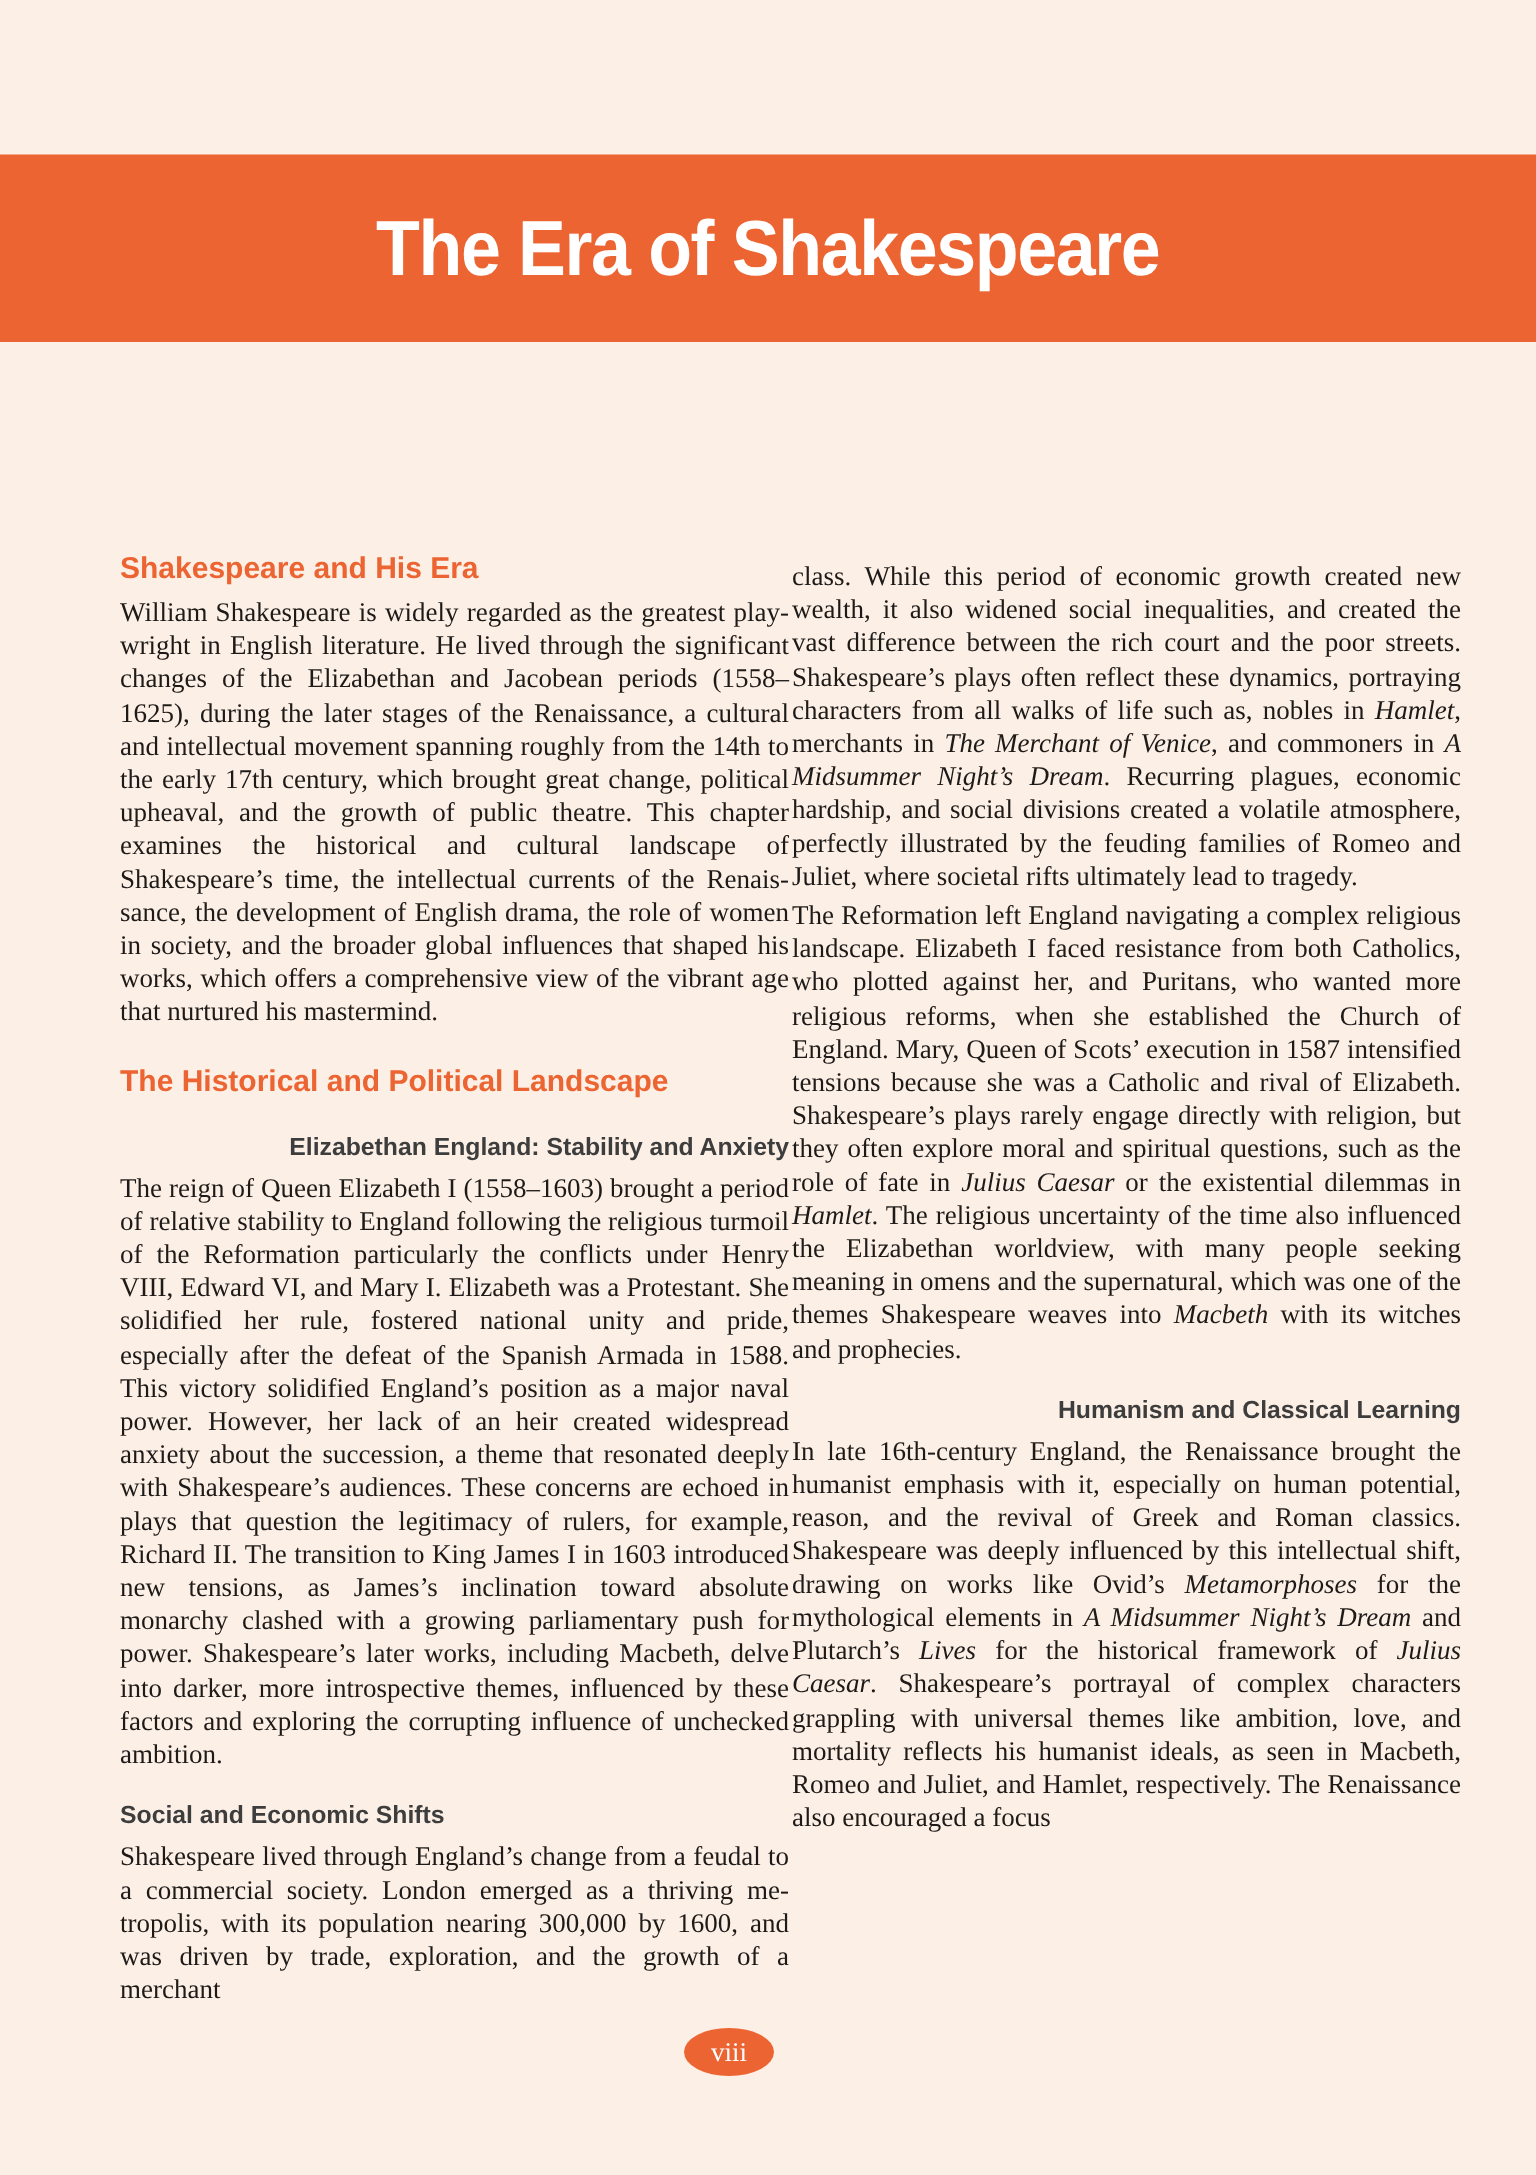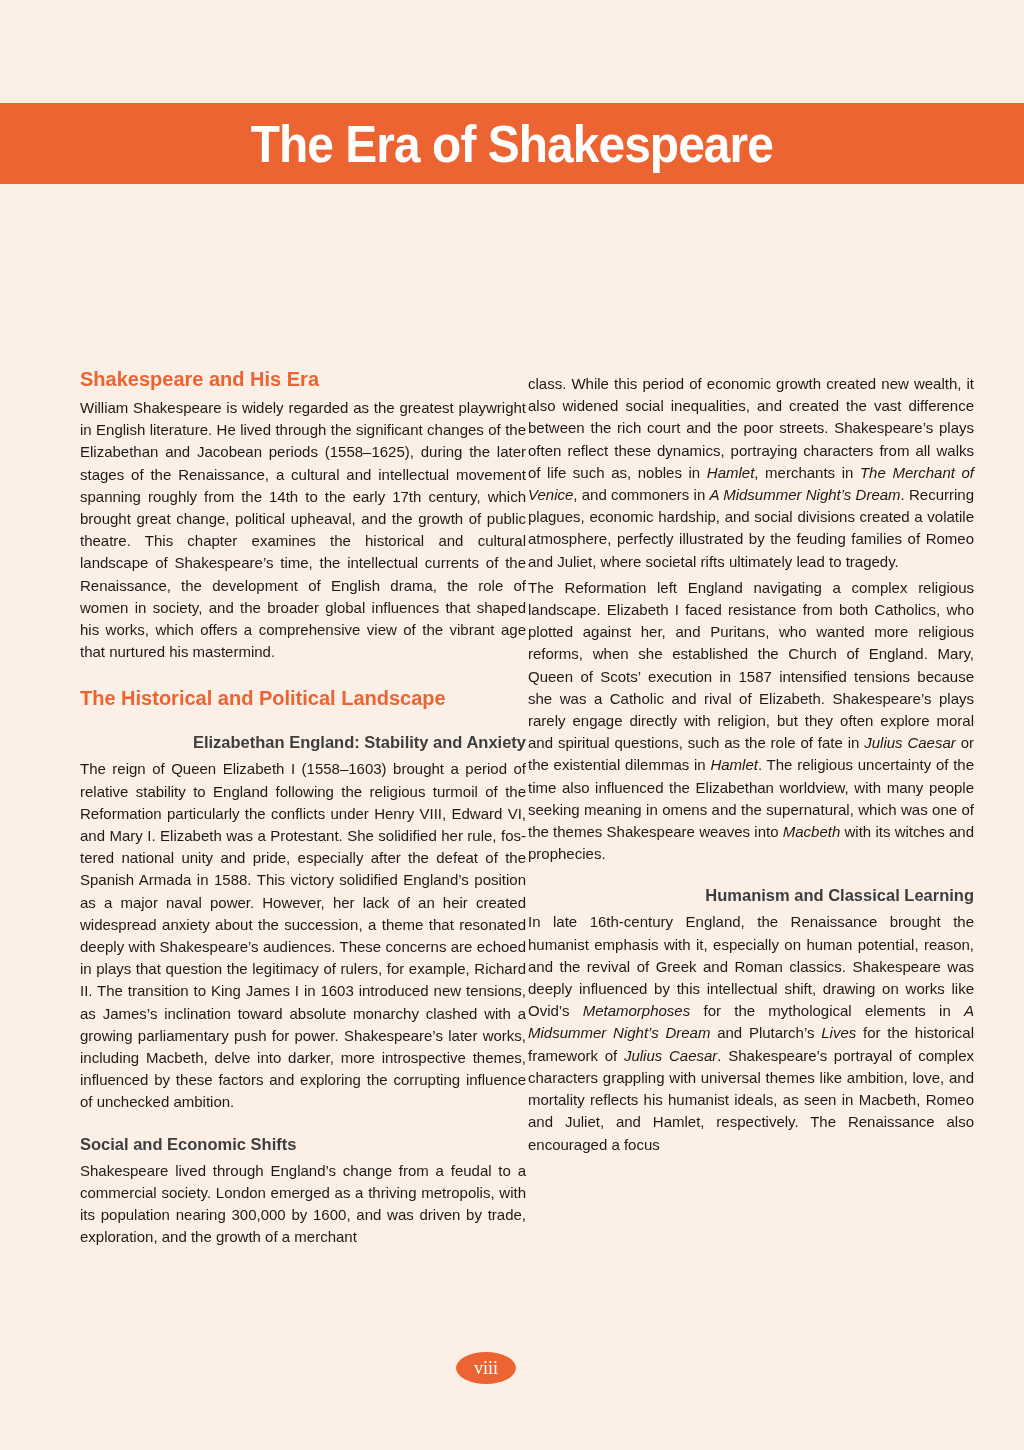--- a/index.html
+++ b/index.html
@@ -3,21 +3,21 @@
 <meta charset="utf-8">
 <style>
   html, body { margin: 0; padding: 0; }
   body {
     width: 1024px; height: 1450px;
     background: #fcefe6;
     position: relative;
     overflow: hidden;
   }
   .banner {
-    position: absolute; left: 0; top: 103px; width: 1024px; height: 81px;
+    position: absolute; left: 0; top: 103px; width: 1024px; height: 125px;
     background: #ec6431;
     display: flex; align-items: center; justify-content: center;
   }
   .banner h1 {
     margin: 0; color: #ffffff;
     font-family: "Liberation Sans", sans-serif;
     font-weight: bold; font-size: 52px; letter-spacing: -1px;
     transform: scaleX(0.92);
   }
   .col {
@@ -30,22 +30,22 @@
     font-family: "Liberation Sans", sans-serif;
     font-weight: bold; font-size: 20px; line-height: 27px;
   }
   h3 {
     margin: 0; color: #3d3d3d;
     font-family: "Liberation Sans", sans-serif;
     font-weight: bold; font-size: 16.5px; line-height: 24px;
   }
   p {
     margin: 0;
-    font-family: Liberation Sans, sans-serif;
-    font-size: 15px; line-height: 22.2px;
+    font-family: Liberation Serif, serif;
+    font-size: 18px; line-height: 22.2px;
     color: #1e1a18;
     text-align: justify;
     hyphens: manual;
   }
   p i { font-style: italic; }
   .mt-h2 { margin-top: 22px; }
   .mt-h3 { margin-top: 18px; }
   .mt-sub { margin-top: 18px; text-align: right; }
   .mt-p { margin-top: 4px; }
   .page-num {

